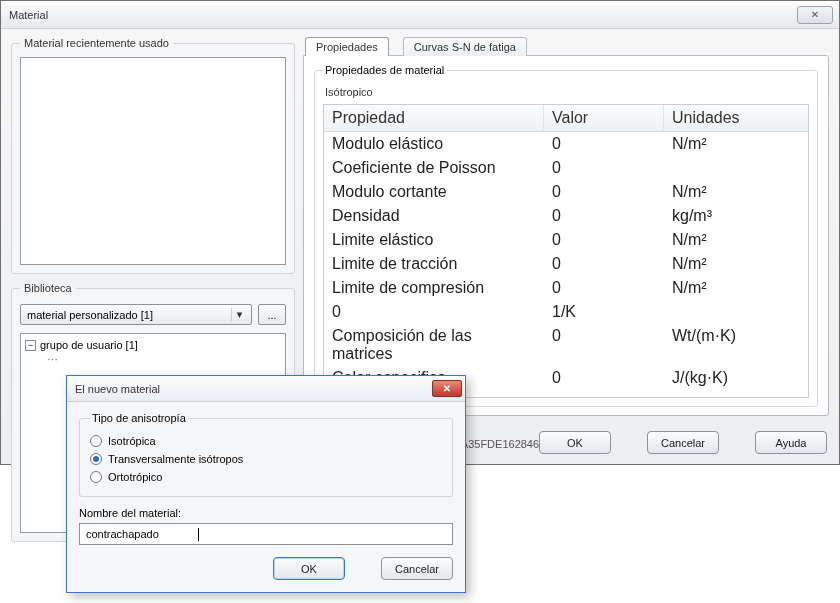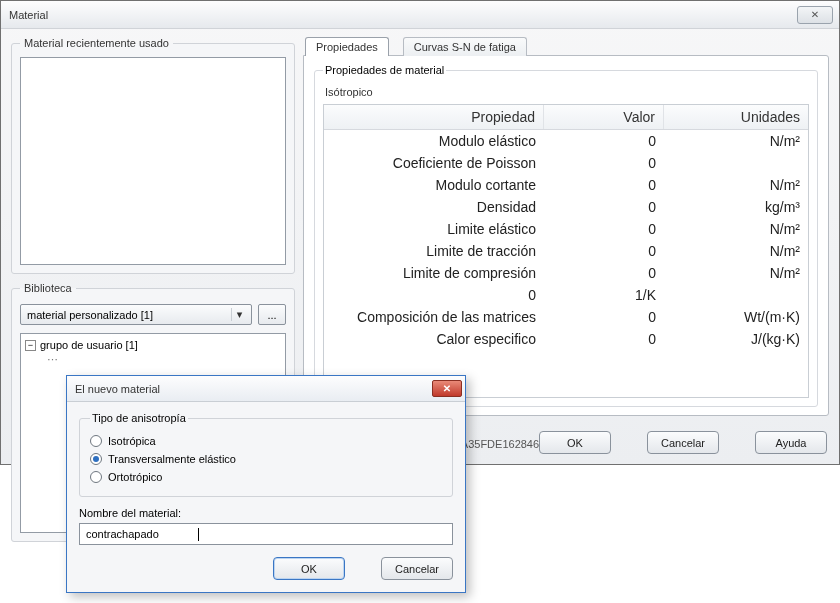--- a/index.html
+++ b/index.html
@@ -155,22 +155,21 @@
     border-radius: 3px;
     padding: 8px;
     flex: 1;
     display: flex; flex-direction: column;
   }
   .iso-label { margin: 2px 0 6px 2px; color: #333; }
   .grid {
     border: 1px solid #c9ced4;
     background: #fff;
     flex: 1;
-    font-size: 14px;
-    text-align: right;
+    font-size: 16px;
   }
   .grid-header, .grid-row {
     display: grid;
     grid-template-columns: 220px 120px 1fr;
   }
   .grid-header {
     background: linear-gradient(#fbfcfd,#eef1f4);
     border-bottom: 1px solid #d6d9de;
   }
   .grid-header > div {
@@ -428,21 +427,21 @@
     </div>
     <div class="m-body">
       <fieldset>
         <legend>Tipo de anisotropía</legend>
         <div class="radio-row">
           <span class="radio"></span>
           <span>Isotrópica</span>
         </div>
         <div class="radio-row">
           <span class="radio checked"></span>
-          <span>Transversalmente elástico</span>
+          <span>Transversalmente isótropos</span>
         </div>
         <div class="radio-row">
           <span class="radio"></span>
           <span>Ortotrópico</span>
         </div>
       </fieldset>
       <div class="field-label">Nombre del material:</div>
       <div class="text-input">
         <span>contrachapado</span>
           <span class="caret"></span>

